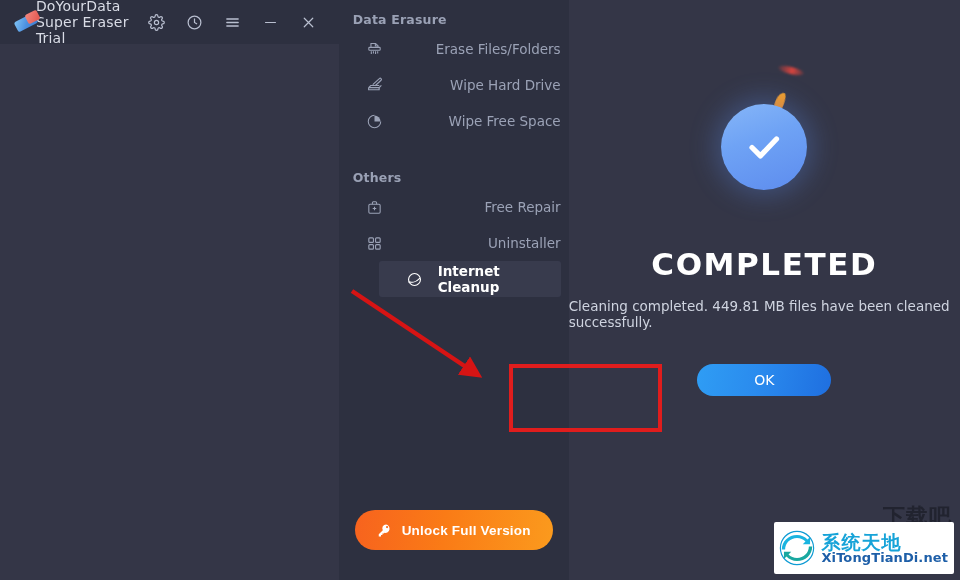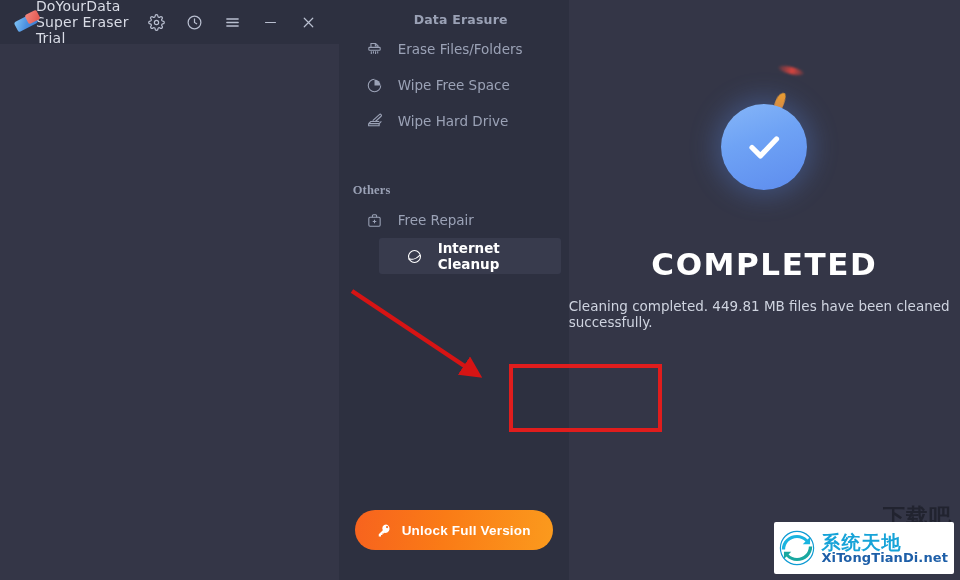--- a/index.html
+++ b/index.html
@@ -80,33 +80,34 @@
     display: flex;
     flex-direction: column;
   }
   .sec-title {
     color: #9aa1b5;
     font-size: 12.5px;
     font-weight: bold;
     padding-left: 14px;
     letter-spacing: .2px;
   }
-  .sec-title.first { margin-top: 12px; text-align: center; }
-  .sec-title.second { margin-top: 44px; font-family: Liberation Serif, serif; }
+  .sec-title.first { margin-top: 12px; }
+  .sec-title.second { margin-top: 31px; }
   .nav-list { margin-top: 4px; }
   .nav-item {
     height: 36px;
     display: flex;
     align-items: center;
     margin: 0 8px 0 0;
     padding-left: 26px;
     color: #9ba2b6;
     font-size: 13.5px;
     cursor: pointer;
     border-radius: 3px;
+    justify-content: space-between;
   }
   .nav-item .ico {
     width: 20px; height: 20px;
     margin-right: 13px;
     display: flex; align-items: center; justify-content: center;
     color: #9ba2b6;
     flex: 0 0 20px;
   }
   .nav-item.active {
     background: #383b4d;
@@ -365,55 +366,66 @@
               <path d="M13.2 3.6V7h3.6"></path>
               <rect x="4" y="9" width="16" height="4" rx="1"></rect>
               <path d="M7.5 14.5v4M10.5 14.5v3M13.5 14.5v4M16.5 14.5v3"></path>
             </svg>
           </span>
           <span>Erase Files/Folders</span>
         </div>
 
         <div class="nav-item">
           <span class="ico">
-            <svg width="17" height="17" viewBox="0 0 24 24" fill="none" stroke="currentColor" stroke-width="1.5">
-              <path d="M12 3.2A8.8 8.8 0 1 0 20.8 12"></path>
-              <path d="M12 12V3.5a8.5 8.5 0 0 1 8.5 8.5H12z" fill="currentColor" stroke="none"></path>
-            </svg>
-          </span>
-          <span>Wipe Free Space</span>
-        </div>
-
-        <div class="nav-item">
-          <span class="ico">
             <svg width="18" height="18" viewBox="0 0 24 24" fill="none" stroke="currentColor" stroke-width="1.5">
               <path d="M3.5 15.5h14l3-3"></path>
               <path d="M3.5 15.5l2.8-2.8h11.4"></path>
               <path d="M3.5 15.5v2.8h14v-2.8"></path>
               <path d="M9 11.5L17.8 3.4a1.6 1.6 0 0 1 2.3 2.3L12.2 13"></path>
             </svg>
           </span>
           <span>Wipe Hard Drive</span>
         </div>
+
+        <div class="nav-item">
+          <span class="ico">
+            <svg width="17" height="17" viewBox="0 0 24 24" fill="none" stroke="currentColor" stroke-width="1.5">
+              <path d="M12 3.2A8.8 8.8 0 1 0 20.8 12"></path>
+              <path d="M12 12V3.5a8.5 8.5 0 0 1 8.5 8.5H12z" fill="currentColor" stroke="none"></path>
+            </svg>
+          </span>
+          <span>Wipe Free Space</span>
+        </div>
       </div>
 
       <div class="sec-title second">Others</div>
       <div class="nav-list">
 
         <div class="nav-item">
           <span class="ico">
             <svg width="17" height="17" viewBox="0 0 24 24" fill="none" stroke="currentColor" stroke-width="1.5">
               <rect x="4" y="7.5" width="16" height="12.5" rx="1.6"></rect>
               <path d="M9 7.5V5.2a1.4 1.4 0 0 1 1.4-1.4h3.2A1.4 1.4 0 0 1 15 5.2v2.3"></path>
               <path d="M12 11v5M9.5 13.5h5"></path>
             </svg>
           </span>
           <span>Free Repair</span>
         </div>
 
+        <div class="nav-item">
+          <span class="ico">
+            <svg width="17" height="17" viewBox="0 0 24 24" fill="none" stroke="currentColor" stroke-width="1.6">
+              <rect x="4" y="4" width="6.5" height="6.5" rx="1.4"></rect>
+              <rect x="13.5" y="4" width="6.5" height="6.5" rx="1.4"></rect>
+              <rect x="4" y="13.5" width="6.5" height="6.5" rx="1.4"></rect>
+              <rect x="13.5" y="13.5" width="6.5" height="6.5" rx="1.4"></rect>
+            </svg>
+          </span>
+          <span>Uninstaller</span>
+        </div>
 
         <div class="nav-item active">
           <span class="ico">
             <svg width="17" height="17" viewBox="0 0 24 24" fill="none" stroke="currentColor" stroke-width="1.6">
               <circle cx="12" cy="12" r="8.4"></circle>
               <path d="M3.6 15.4c4.6 1.6 11.4-.4 16.1-5.4"></path>
             </svg>
           </span>
           <span>Internet Cleanup</span>
         </div>
@@ -444,20 +456,21 @@
         <div class="check-circle">
           <svg width="48" height="48" viewBox="0 0 48 48" fill="none" stroke="#ffffff" stroke-width="5.2" stroke-linecap="round" stroke-linejoin="round">
             <path d="M12 24.5l8.4 8.4L36.5 16"></path>
           </svg>
         </div>
 
         <div class="title-completed">COMPLETED</div>
 
         <div class="status-line">Cleaning completed. 449.81 MB files have been cleaned successfully.</div>
 
+        <button class="ok-btn">OK</button>
       </div>
 
       <div class="wm-text">下载吧</div>
 
       <div class="wm-logo">
         <svg class="wm-mark" viewBox="0 0 48 48">
           <circle cx="24" cy="24" r="21" fill="#ffffff" stroke="#0f9bd4" stroke-width="1.5"></circle>
           <path d="M9 26c0-8 6.6-14.5 15-14.5 4.2 0 8 1.6 10.7 4.3l-3.4 3.4h9.2V10l-3.2 3.2A18.8 18.8 0 0 0 24 7.5C13.3 7.5 4.8 15.5 4.8 26z" fill="#1ab4e0"></path>
           <path d="M39 22c0 8-6.6 14.5-15 14.5-4.2 0-8-1.6-10.7-4.3l3.4-3.4H7.5V38l3.2-3.2A18.8 18.8 0 0 0 24 40.5c10.7 0 19.2-8 19.2-18.5z" fill="#19a8a0"></path>
         </svg>

